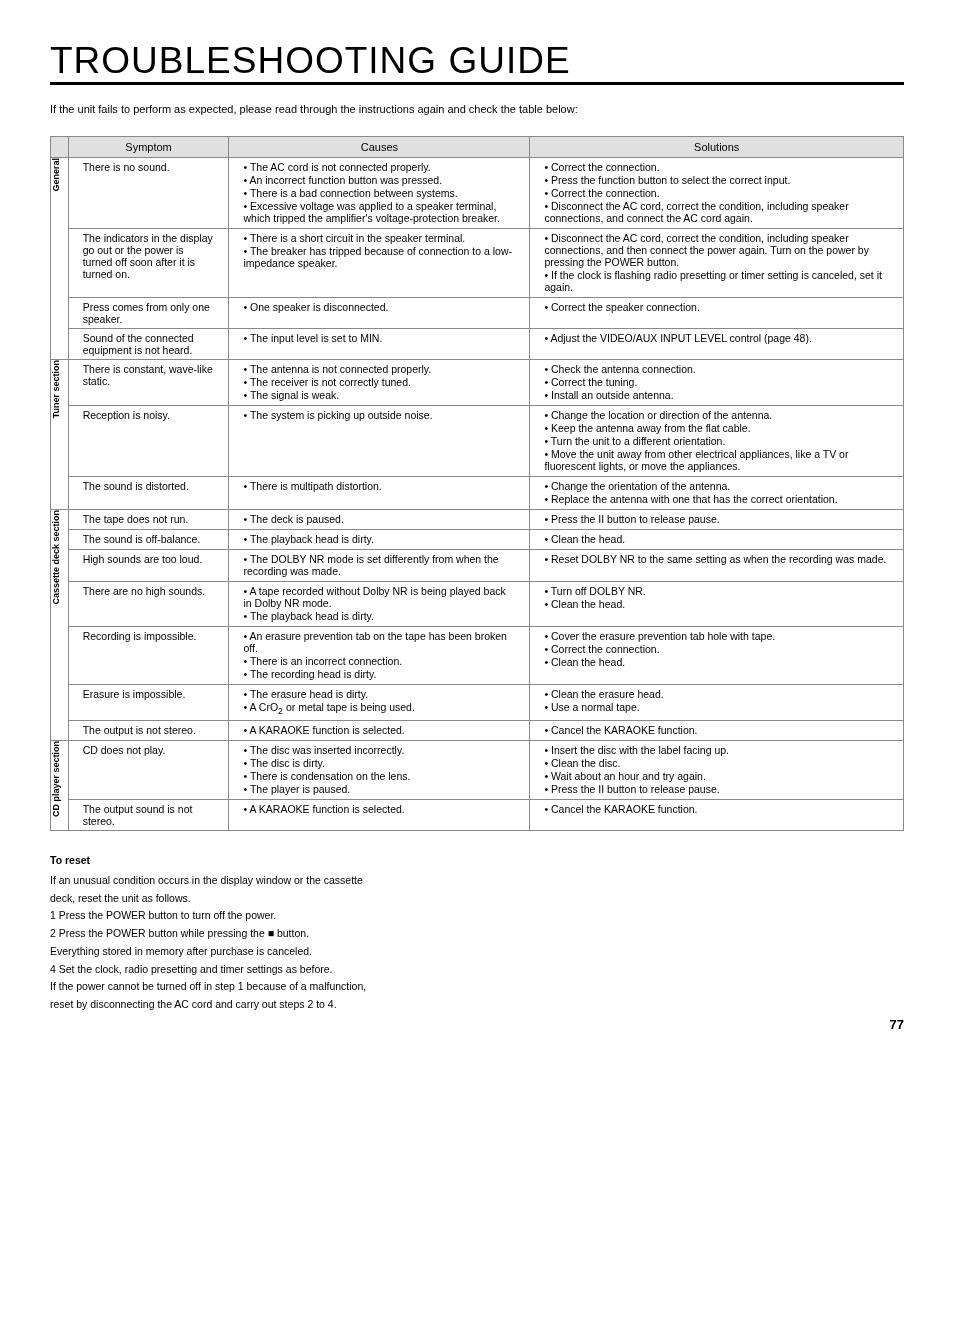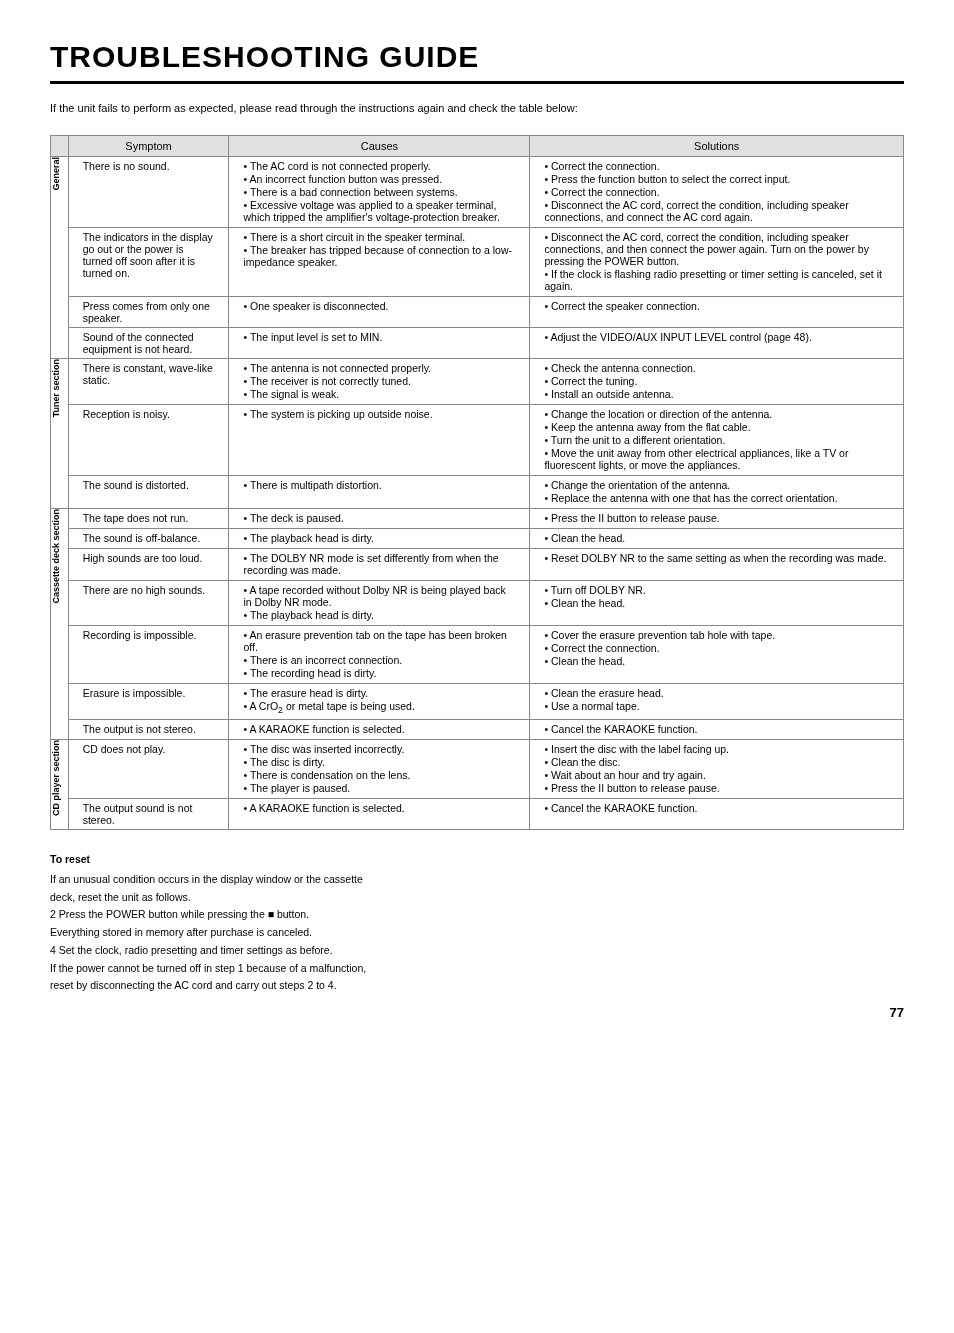--- a/index.html
+++ b/index.html
@@ -6,24 +6,24 @@
     body {
       background: #fff;
       font-family: Arial, Helvetica, sans-serif;
       font-size: 11px;
       color: #000;
       padding: 40px 50px;
       width: 954px;
       min-height: 1333px;
     }
     h1 {
-      font-size: 30px;
-      font-weight: 700;
+      font-size: 37px;
+      font-weight: 400;
       letter-spacing: 1px;
-      margin-bottom: 7px;
+      margin-bottom: 0;
       font-family: Arial Black, Arial, sans-serif;
     }
     .title-rule {
       border: none;
       border-bottom: 3px solid #000;
       margin-bottom: 18px;
     }
     .intro {
       font-size: 11px;
       margin-bottom: 21px;
@@ -75,21 +75,21 @@
     }
     .reset-section .reset-title {
       font-weight: bold;
       margin-bottom: 4px;
     }
     .reset-section p { margin-bottom: 2px; }
     .page-number {
       text-align: right;
       font-size: 13px;
       font-weight: bold;
-      margin-top: 11px;
+      margin-top: 4px;
     }
   </style>
 </head>
 <body>
 
 <h1>TROUBLESHOOTING GUIDE</h1>
 <hr class="title-rule">
 
 <p class="intro">If the unit fails to perform as expected, please read through the instructions again and check the table below:</p>
 
@@ -354,20 +354,21 @@
         </td>
       </tr>
     </tbody>
 </table>
 
 <div class="reset-section">
   <div class="reset-title">To reset</div>
   <div id="reset-lines">
       <p>If an unusual condition occurs in the display window or the cassette</p>
       <p>deck, reset the unit as follows.</p>
+      <p>1  Press the POWER button to turn off the power.</p>
       <p>2  Press the POWER button while pressing the ■ button.</p>
       <p>    Everything stored in memory after purchase is canceled.</p>
       <p>4  Set the clock, radio presetting and timer settings as before.</p>
       <p>If the power cannot be turned off in step 1 because of  a malfunction,</p>
       <p>reset by disconnecting the AC cord and carry out steps 2 to 4.</p>
     </div>
 </div>
 
 <div class="page-number">77</div>
 

